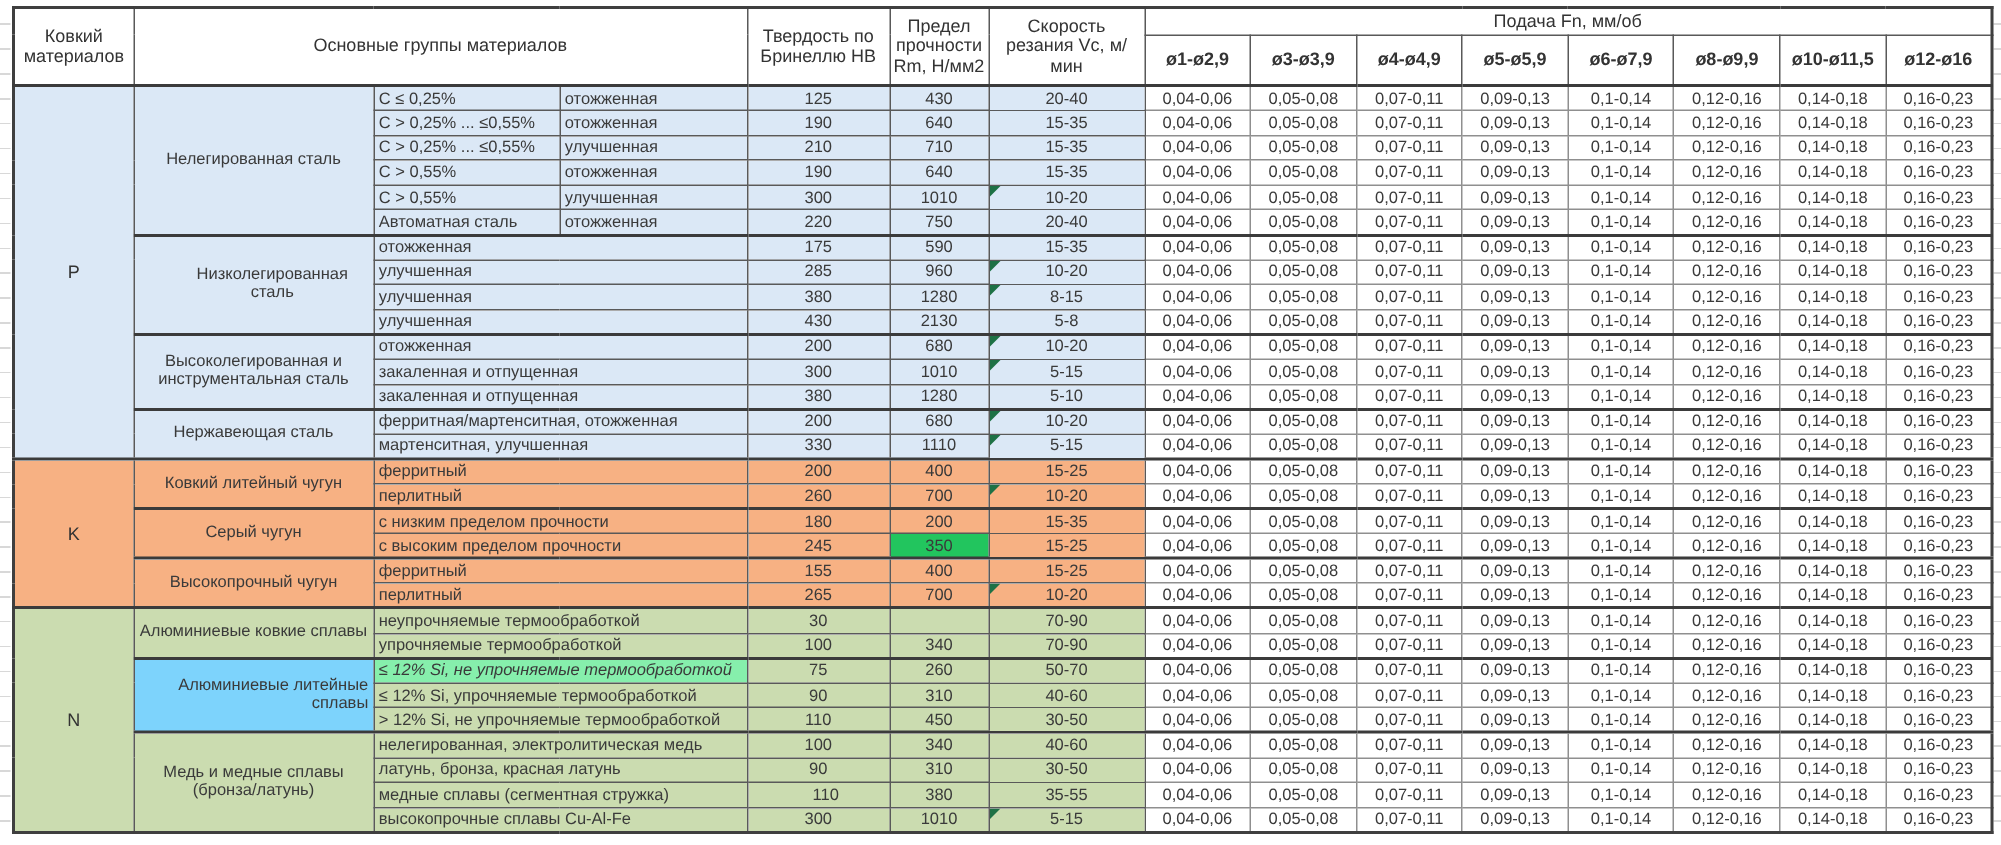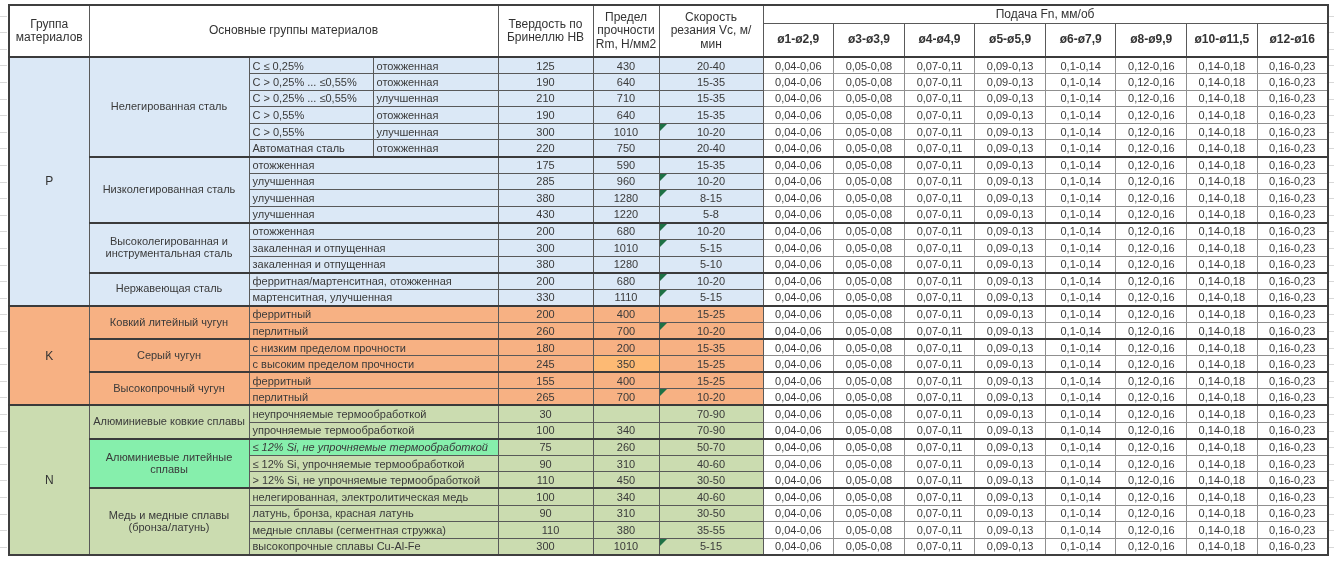--- a/index.html
+++ b/index.html
@@ -48,21 +48,21 @@
         <col style="width: 70.6px;">
         <col style="width: 70.6px;">
         <col style="width: 70.6px;">
         <col style="width: 70.6px;">
         <col style="width: 70.6px;">
         <col style="width: 70.6px;">
         <col style="width: 70.6px;">
       </colgroup>
     <thead>
         <tr class="toprow">
-          <th rowspan="2">Группа материалов</th>
+          <th rowspan="2">Ковкий материалов</th>
           <th rowspan="2" colspan="3">Основные группы материалов</th>
           <th rowspan="2">Твердость по Бринеллю HB</th>
           <th rowspan="2">Предел прочности Rm, Н/мм2</th>
           <th rowspan="2">Скорость резания Vc, м/мин</th>
           <th colspan="8">Подача Fn, мм/об</th>
         </tr>
         <tr class="subrow">
           <th>ø1-ø2,9</th>
           <th>ø3-ø3,9</th>
           <th>ø4-ø4,9</th>
@@ -160,21 +160,21 @@
           <td class="feed">0,04-0,06</td>
           <td class="feed">0,05-0,08</td>
           <td class="feed">0,07-0,11</td>
           <td class="feed">0,09-0,13</td>
           <td class="feed">0,1-0,14</td>
           <td class="feed">0,12-0,16</td>
           <td class="feed">0,14-0,18</td>
           <td class="feed">0,16-0,23</td>
         </tr>
         <tr class="sg-start">
-          <td class="sgname" rowspan="4" style="background: rgb(219, 232, 246);">Низколегированная сталь</td>
+          <td class="sgname" rowspan="4" style="background: rgb(219, 232, 246); padding-left: 28px;">Низколегированная сталь</td>
           <td class="desc" colspan="2" style="background: rgb(219, 232, 246);">отожженная</td>
           <td class="num" style="background: rgb(219, 232, 246);">175</td>
           <td class="num" style="background: rgb(219, 232, 246);">590</td>
           <td class="vc" style="background: rgb(219, 232, 246);"><span>15-35</span></td>
           <td class="feed">0,04-0,06</td>
           <td class="feed">0,05-0,08</td>
           <td class="feed">0,07-0,11</td>
           <td class="feed">0,09-0,13</td>
           <td class="feed">0,1-0,14</td>
           <td class="feed">0,12-0,16</td>
@@ -205,21 +205,21 @@
           <td class="feed">0,07-0,11</td>
           <td class="feed">0,09-0,13</td>
           <td class="feed">0,1-0,14</td>
           <td class="feed">0,12-0,16</td>
           <td class="feed">0,14-0,18</td>
           <td class="feed">0,16-0,23</td>
         </tr>
         <tr>
           <td class="desc" colspan="2" style="background: rgb(219, 232, 246);">улучшенная</td>
           <td class="num" style="background: rgb(219, 232, 246);">430</td>
-          <td class="num" style="background: rgb(219, 232, 246);">1220</td>
+          <td class="num" style="background: rgb(219, 232, 246);">2130</td>
           <td class="vc" style="background: rgb(219, 232, 246);"><span>5-8</span></td>
           <td class="feed">0,04-0,06</td>
           <td class="feed">0,05-0,08</td>
           <td class="feed">0,07-0,11</td>
           <td class="feed">0,09-0,13</td>
           <td class="feed">0,1-0,14</td>
           <td class="feed">0,12-0,16</td>
           <td class="feed">0,14-0,18</td>
           <td class="feed">0,16-0,23</td>
         </tr>
@@ -336,21 +336,21 @@
           <td class="feed">0,07-0,11</td>
           <td class="feed">0,09-0,13</td>
           <td class="feed">0,1-0,14</td>
           <td class="feed">0,12-0,16</td>
           <td class="feed">0,14-0,18</td>
           <td class="feed">0,16-0,23</td>
         </tr>
         <tr>
           <td class="desc" colspan="2" style="background: rgb(247, 177, 131);">с высоким пределом прочности</td>
           <td class="num" style="background: rgb(247, 177, 131);">245</td>
-          <td class="num" style="background: #fdba74;">350</td>
+          <td class="num" style="background: #22c55e;">350</td>
           <td class="vc" style="background: rgb(247, 177, 131);"><span>15-25</span></td>
           <td class="feed">0,04-0,06</td>
           <td class="feed">0,05-0,08</td>
           <td class="feed">0,07-0,11</td>
           <td class="feed">0,09-0,13</td>
           <td class="feed">0,1-0,14</td>
           <td class="feed">0,12-0,16</td>
           <td class="feed">0,14-0,18</td>
           <td class="feed">0,16-0,23</td>
         </tr>
@@ -407,21 +407,21 @@
           <td class="feed">0,04-0,06</td>
           <td class="feed">0,05-0,08</td>
           <td class="feed">0,07-0,11</td>
           <td class="feed">0,09-0,13</td>
           <td class="feed">0,1-0,14</td>
           <td class="feed">0,12-0,16</td>
           <td class="feed">0,14-0,18</td>
           <td class="feed">0,16-0,23</td>
         </tr>
         <tr class="sg-start">
-          <td class="sgname" rowspan="3" style="background: #86efac;">Алюминиевые литейные сплавы</td>
+          <td class="sgname" rowspan="3" style="background: #7dd3fc; text-align: right;">Алюминиевые литейные сплавы</td>
           <td class="desc" colspan="2" style="background: #86efac; font-style: italic;">≤ 12% Si, не упрочняемые термообработкой</td>
           <td class="num" style="background: rgb(203, 220, 176);">75</td>
           <td class="num" style="background: rgb(203, 220, 176);">260</td>
           <td class="vc" style="background: rgb(203, 220, 176);"><span>50-70</span></td>
           <td class="feed">0,04-0,06</td>
           <td class="feed">0,05-0,08</td>
           <td class="feed">0,07-0,11</td>
           <td class="feed">0,09-0,13</td>
           <td class="feed">0,1-0,14</td>
           <td class="feed">0,12-0,16</td>

